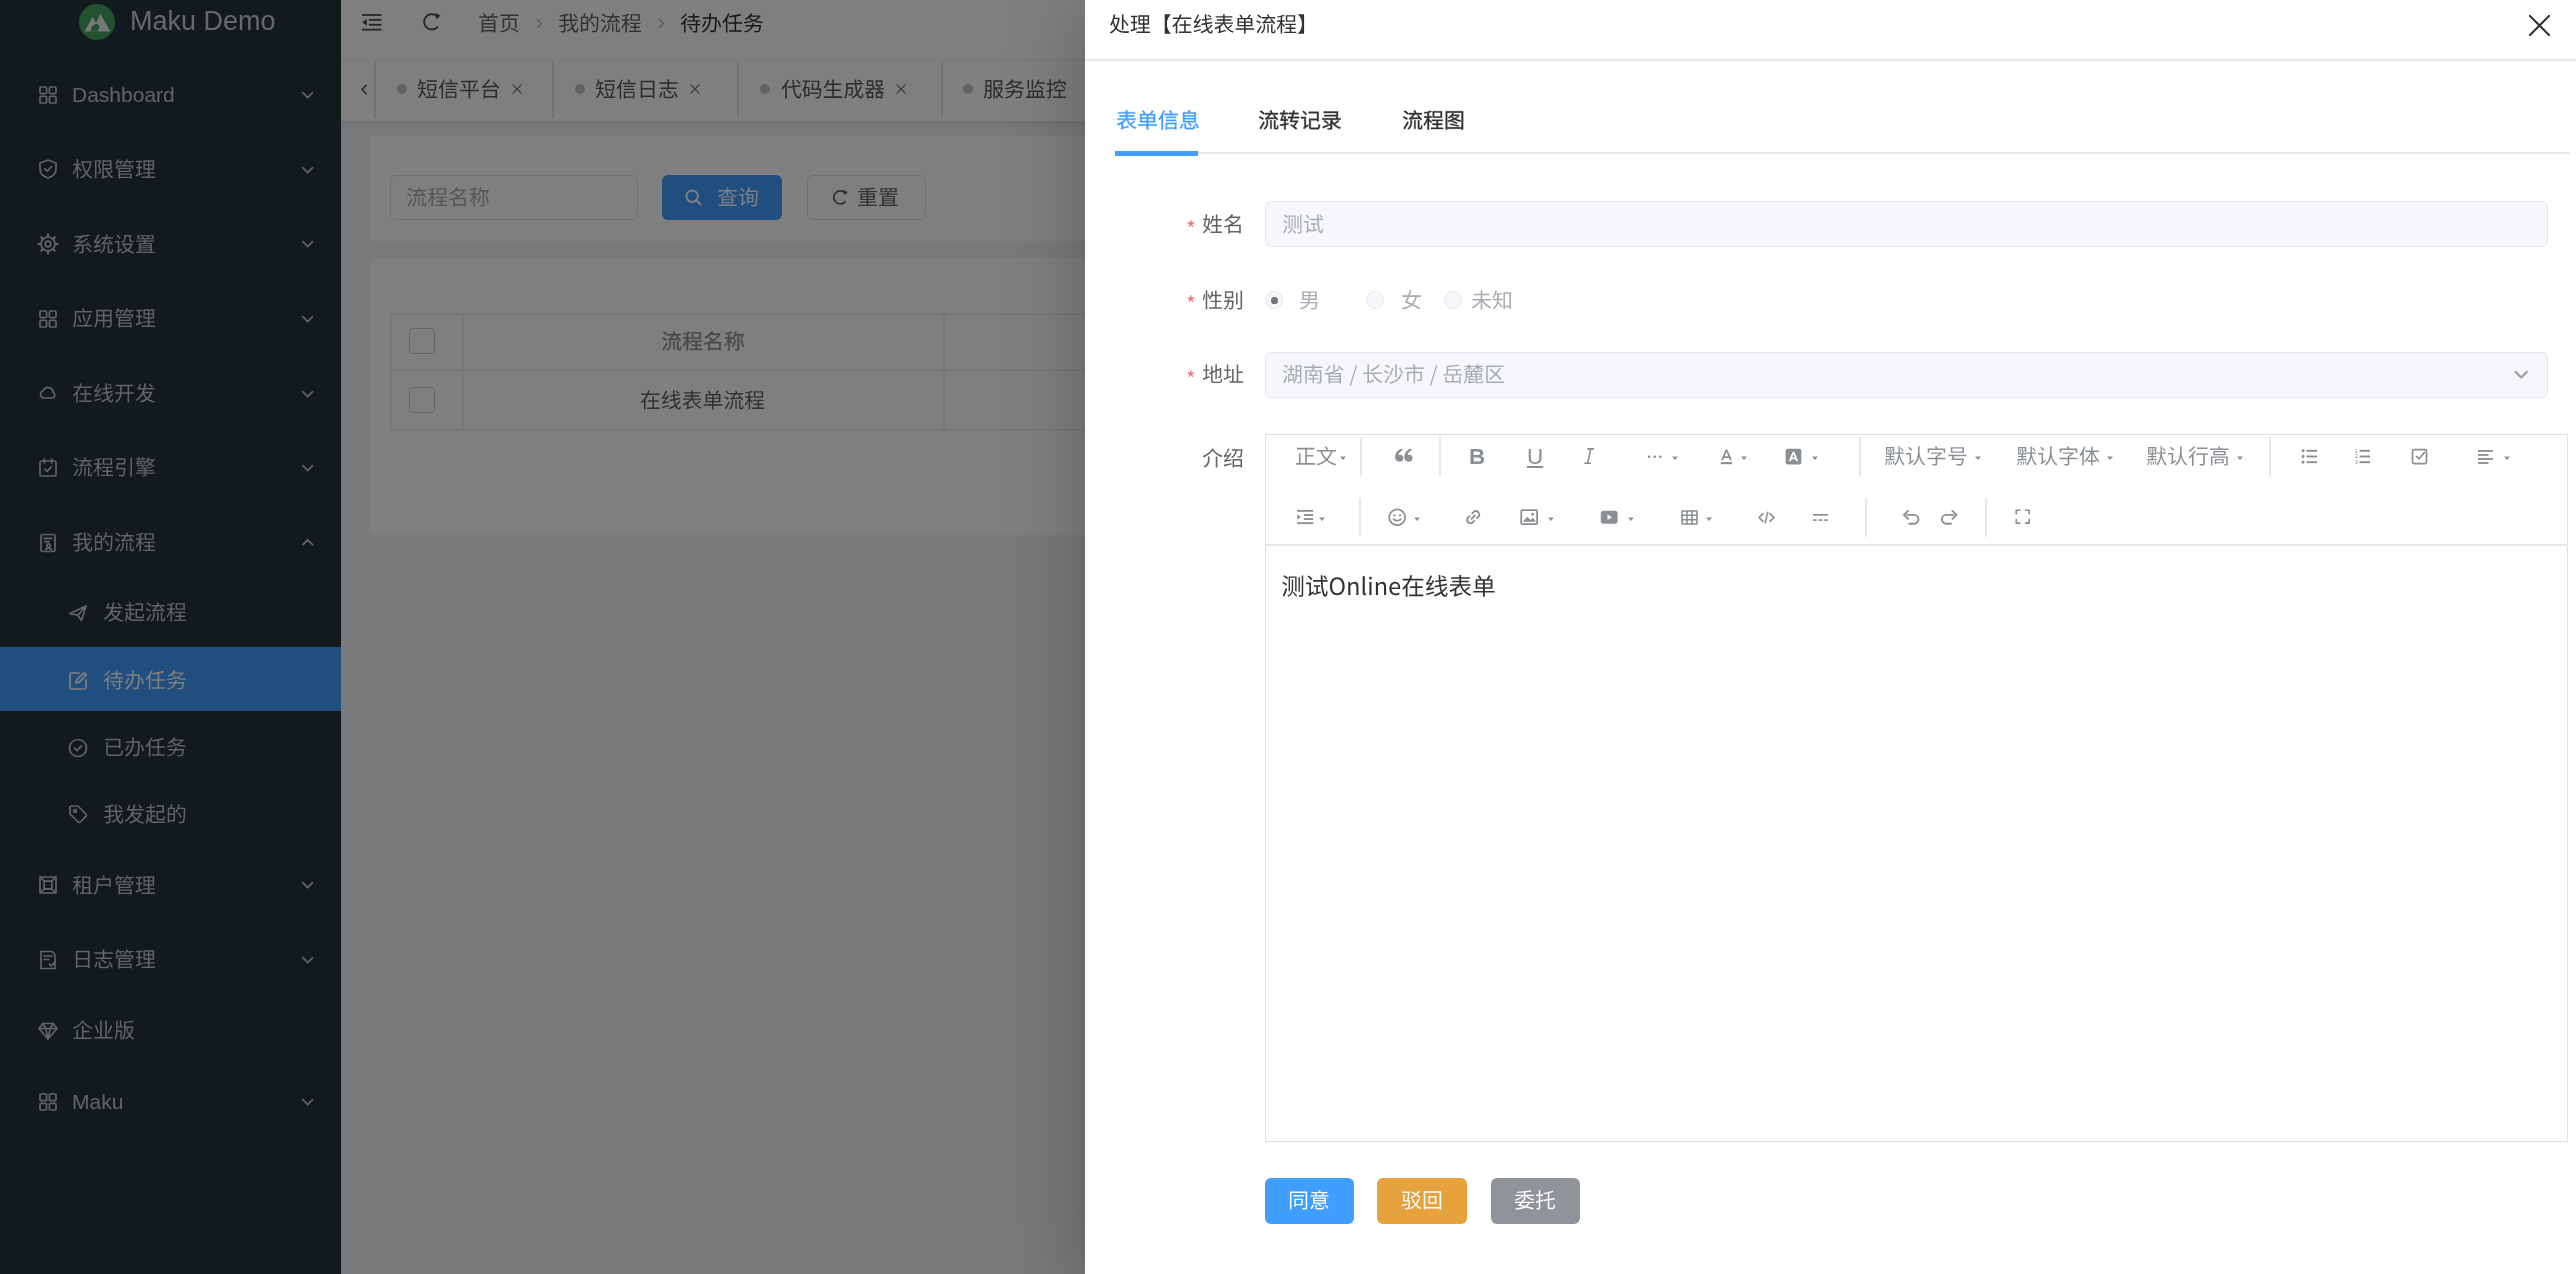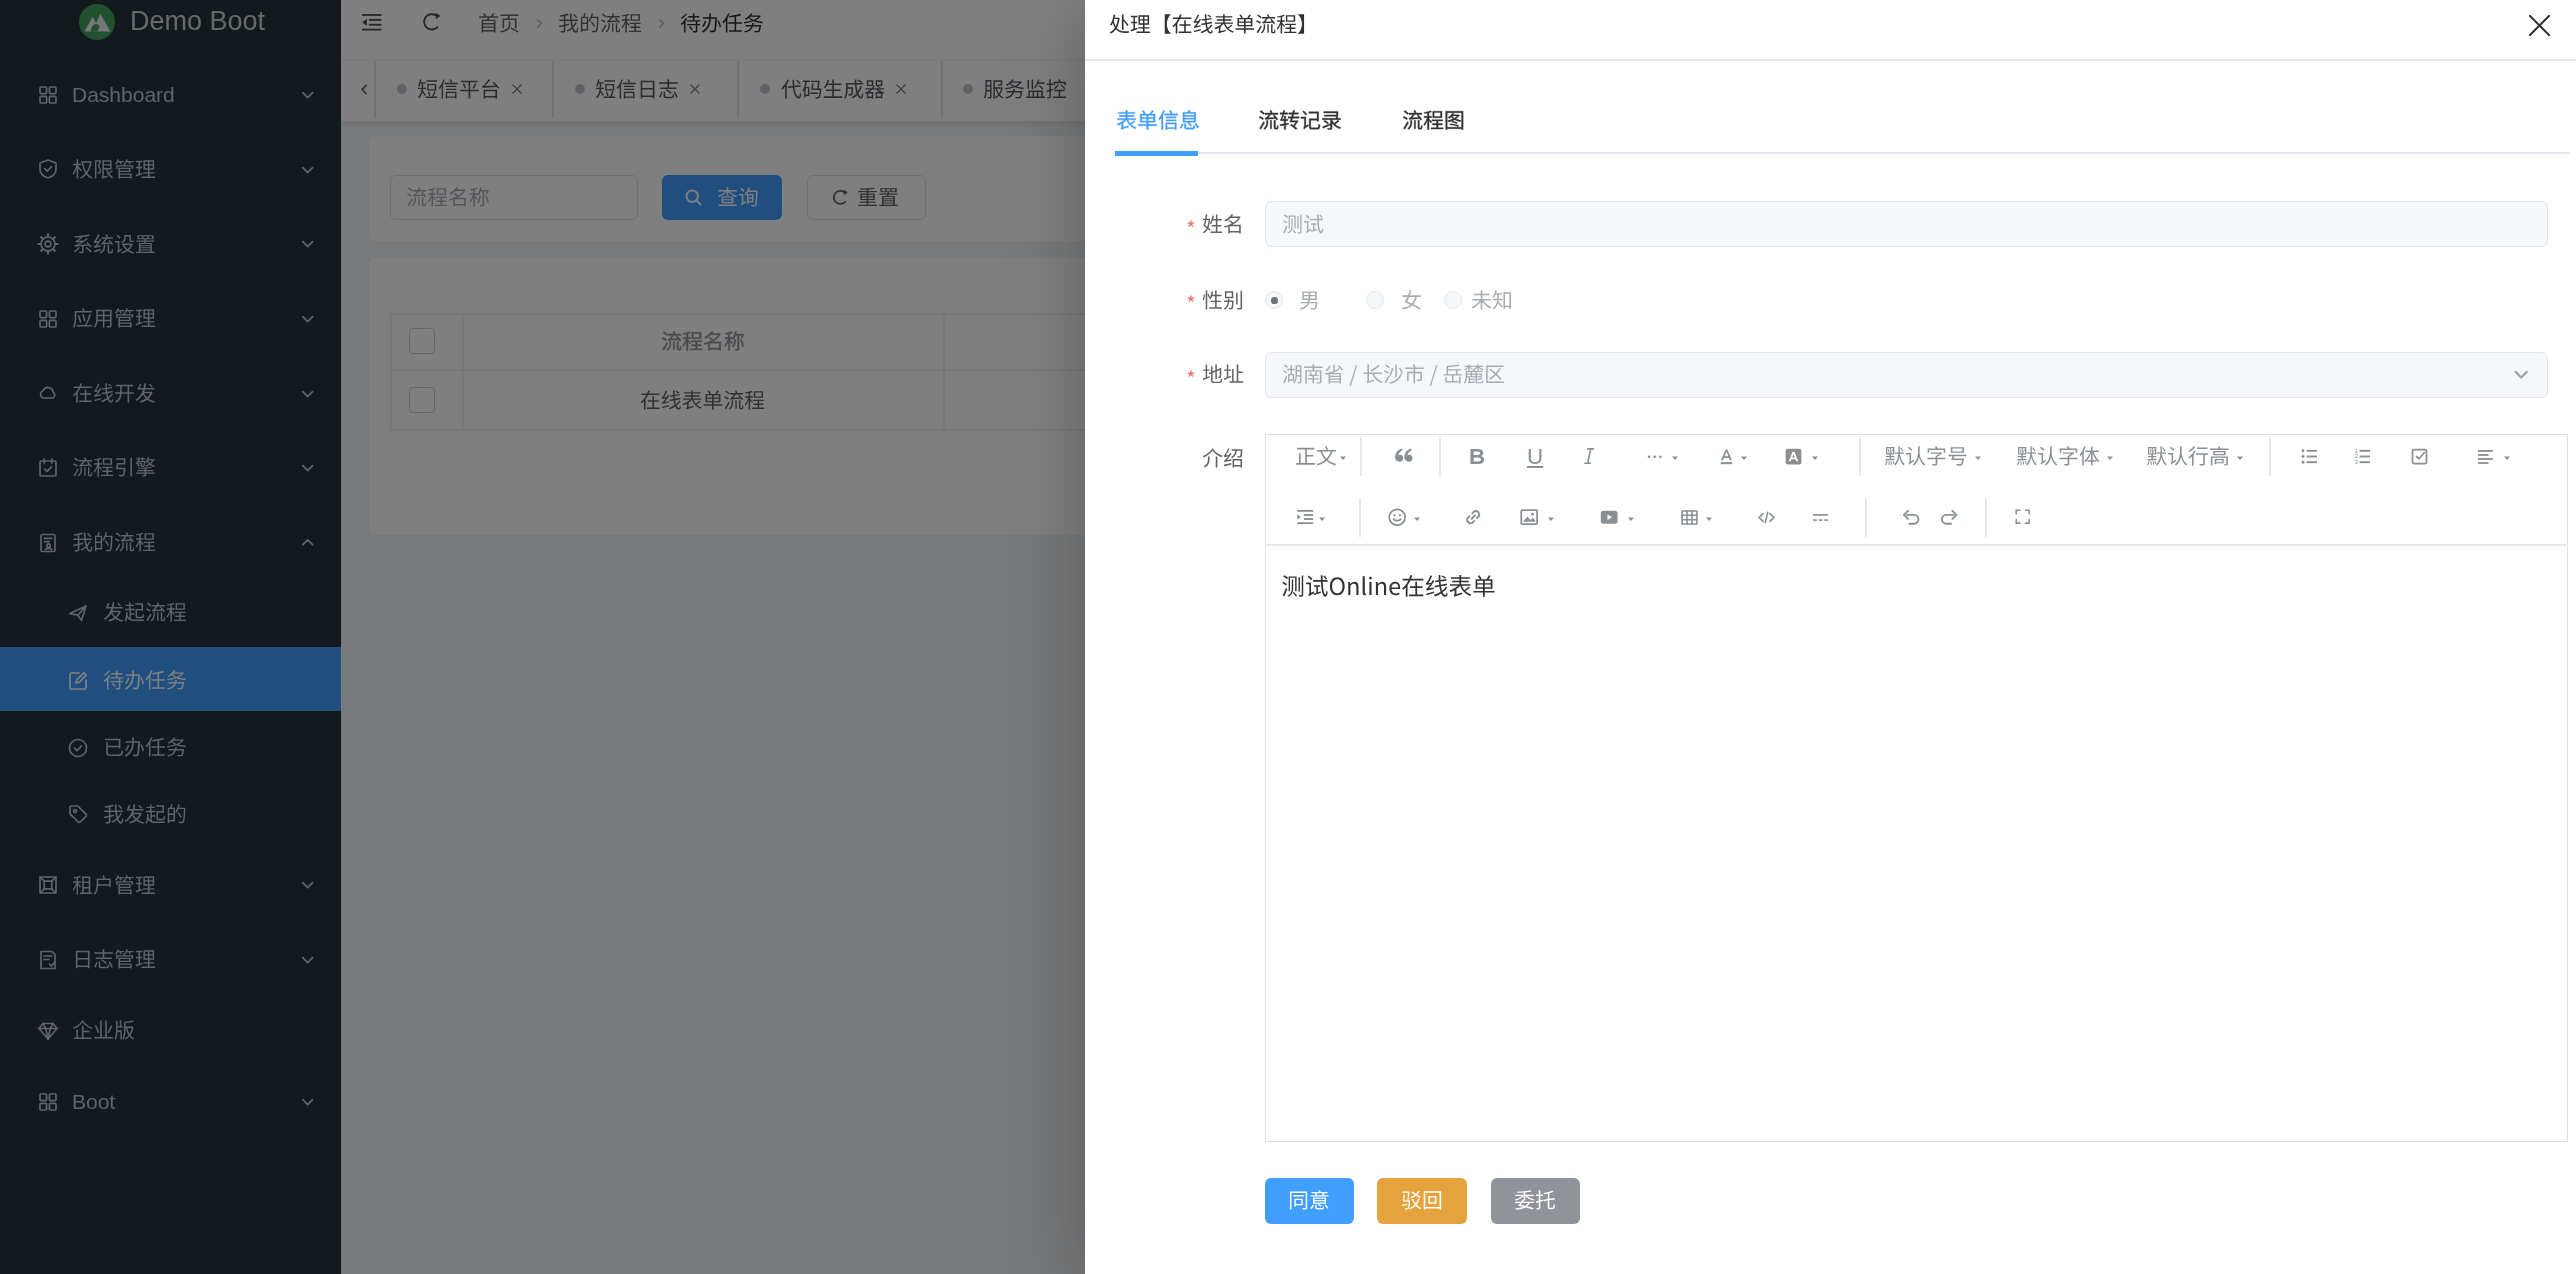--- a/index.html
+++ b/index.html
@@ -7,21 +7,21 @@
 </style></head><body>
 <div style="position:absolute;inset:0;background:#f0f2f5"></div>
 <div style="position:absolute;left:341px;top:0px;width:2235px;height:60px;background:#fff;"></div>
 <div style="position:absolute;left:341px;top:60px;width:2235px;height:60px;background:#fff;box-shadow:0 1.5px 4.5px rgba(0,0,0,.08);border-top:1.5px solid #eef0f3;border-bottom:1.5px solid #e2e4e8;"></div>
 <div style="position:absolute;left:0px;top:0px;width:341px;height:1275px;background:#26343c;"></div>
 <div style="position:absolute;left:79px;top:3.7px;width:36px;height:36px;border-radius:50%;background:#43a35e"></div>
 <svg style="position:absolute;left:81px;top:6.7px" width="33" height="31" viewBox="0 0 24 24" fill="none">
     <path d="M2 19 L8.2 7.6 L10.9 12.4 L14.2 5.2 L22 19 Z" fill="#eceff2"></path>
     <path d="M6.8 19 C6.8 13.2 11.6 11.9 13 14.1 C14.2 16 12.6 16.6 12.4 19 Z" fill="#43a35e"></path>
   </svg>
-<div style="position:absolute;left:130px;top:5.2px;font:500 27px/33px &quot;Liberation Sans&quot;,sans-serif;color:#ccd0d5">Demo Boot</div>
+<div style="position:absolute;left:130px;top:5.2px;font:500 27px/33px &quot;Liberation Sans&quot;,sans-serif;color:#ccd0d5">Maku Demo</div>
 <div style="position:absolute;left:0px;top:647px;width:341px;height:64px;background:#409eff;"></div>
 <svg style="position:absolute;left:36px;top:83px" width="24" height="24" viewBox="0 0 24 24" fill="none">
     <rect x="4" y="4" width="6.6" height="6.6" rx="1" stroke="#c0c6ce" stroke-width="1.7" stroke-linecap="round" stroke-linejoin="round"></rect>
     <rect x="13.4" y="4" width="6.6" height="6.6" rx="1" stroke="#c0c6ce" stroke-width="1.7" stroke-linecap="round" stroke-linejoin="round"></rect>
     <rect x="4" y="13.4" width="6.6" height="6.6" rx="1" stroke="#c0c6ce" stroke-width="1.7" stroke-linecap="round" stroke-linejoin="round"></rect>
     <rect x="13.4" y="13.4" width="6.6" height="6.6" rx="1" stroke="#c0c6ce" stroke-width="1.7" stroke-linecap="round" stroke-linejoin="round"></rect>
   </svg>
 <div style="position:absolute;left:72px;top:80px;font:21px/30px &quot;Liberation Sans&quot;,sans-serif;color:#c0c6ce">Dashboard</div>
 <svg style="position:absolute;left:298px;top:85px" width="19.4" height="19.4" viewBox="0 0 24 24" fill="none">
     <path d="M6 9.5 L12 15.5 L18 9.5" stroke="#c0c6ce" stroke-width="2.2" stroke-linecap="round" stroke-linejoin="round"></path>
@@ -159,21 +159,21 @@
   </svg>
 <svg style="position:absolute;left:72px;top:1022px;overflow:visible" width="63" height="23" viewBox="0 0 84.0 30.8">
     <path transform="translate(0,21.3)" d="M5.768 -10.92V-0.504H2.212V1.428H26.096V-0.504H15.344000000000001V-7.5040000000000004H23.464000000000002V-9.436H15.344000000000001V-15.876H13.132V-0.504H7.84V-10.92ZM13.944 -23.772000000000002C11.200000000000001 -19.488 6.104 -15.652000000000001 0.924 -13.552C1.456 -13.076 2.072 -12.32 2.38 -11.788C6.776 -13.776 10.976 -16.856 14.056000000000001 -20.496C17.696 -16.268 21.588 -13.832 25.844 -11.788C26.124 -12.404 26.712 -13.132 27.244 -13.552C22.848 -15.456 18.704 -17.864 15.204 -21.98L15.82 -22.876Z M51.912 -16.996C50.792 -13.916 48.804 -9.828 47.263999999999996 -7.28L49.0 -6.384C50.568 -8.988 52.472 -12.852 53.816 -16.1ZM30.296 -16.492C31.78 -13.356 33.432 -9.072000000000001 34.132 -6.6080000000000005L36.232 -7.392C35.448 -9.856 33.712 -13.972 32.256 -17.080000000000002ZM44.379999999999995 -23.156V-1.288H39.676V-23.184H37.519999999999996V-1.288H29.68V0.784H54.403999999999996V-1.288H46.507999999999996V-23.156Z M58.94 -22.96V-11.816C58.94 -7.588 58.688 -2.548 56.84 1.036C57.316 1.316 58.016 1.932 58.352 2.324C60.004 -0.56 60.592 -4.228 60.788 -7.924H64.652V2.212H66.584V-9.828H60.844L60.872 -11.844V-13.888H68.292V-15.764000000000001H65.828V-23.576H63.896V-15.764000000000001H60.872V-22.96ZM79.856 -13.412C79.24000000000001 -10.22 78.176 -7.5040000000000004 76.804 -5.264C75.432 -7.6160000000000005 74.452 -10.388 73.80799999999999 -13.412ZM69.524 -21.616V-11.956C69.524 -7.784 69.272 -2.52 67.116 1.204C67.62 1.456 68.432 2.016 68.796 2.38C71.20400000000001 -1.624 71.54 -7.252 71.54 -11.956V-13.412H72.128C72.856 -9.66 73.976 -6.328 75.6 -3.584C74.088 -1.708 72.324 -0.308 70.392 0.588C70.84 0.98 71.372 1.792 71.652 2.2960000000000003C73.556 1.316 75.292 -0.056 76.776 -1.82C78.092 -0.084 79.66 1.288 81.536 2.2960000000000003C81.844 1.764 82.488 1.008 82.964 0.616C81.004 -0.308 79.352 -1.68 78.008 -3.444C79.99600000000001 -6.384 81.424 -10.22 82.096 -15.092L80.836 -15.428L80.5 -15.344000000000001H71.54V-19.936C75.376 -20.244 79.548 -20.776 82.544 -21.504L81.22800000000001 -23.296C78.4 -22.568 73.64 -21.952 69.524 -21.616Z" fill="#c0c6ce"></path>
   </svg>
 <svg style="position:absolute;left:36px;top:1090px" width="24" height="24" viewBox="0 0 24 24" fill="none">
     <rect x="4" y="4" width="6.6" height="6.6" rx="1" stroke="#c0c6ce" stroke-width="1.7" stroke-linecap="round" stroke-linejoin="round"></rect>
     <rect x="13.4" y="4" width="6.6" height="6.6" rx="1" stroke="#c0c6ce" stroke-width="1.7" stroke-linecap="round" stroke-linejoin="round"></rect>
     <rect x="4" y="13.4" width="6.6" height="6.6" rx="1" stroke="#c0c6ce" stroke-width="1.7" stroke-linecap="round" stroke-linejoin="round"></rect>
     <rect x="13.4" y="13.4" width="6.6" height="6.6" rx="1" stroke="#c0c6ce" stroke-width="1.7" stroke-linecap="round" stroke-linejoin="round"></rect>
   </svg>
-<div style="position:absolute;left:72px;top:1087px;font:21px/30px &quot;Liberation Sans&quot;,sans-serif;color:#c0c6ce">Boot</div>
+<div style="position:absolute;left:72px;top:1087px;font:21px/30px &quot;Liberation Sans&quot;,sans-serif;color:#c0c6ce">Maku</div>
 <svg style="position:absolute;left:298px;top:1092px" width="19.4" height="19.4" viewBox="0 0 24 24" fill="none">
     <path d="M6 9.5 L12 15.5 L18 9.5" stroke="#c0c6ce" stroke-width="2.2" stroke-linecap="round" stroke-linejoin="round"></path>
   </svg>
 <svg style="position:absolute;left:362px;top:14px" width="20" height="16.7" viewBox="0 0 27 22.4">
     <rect x="0" y="0" width="26.3" height="2.5" fill="#4d5158"></rect>
     <rect x="9.2" y="6.6" width="17.1" height="2.5" fill="#4d5158"></rect>
     <rect x="9.2" y="13.2" width="17.1" height="2.5" fill="#4d5158"></rect>
     <rect x="0" y="19.8" width="26.3" height="2.5" fill="#4d5158"></rect>
     <path d="M0.2 11.2 L6.6 6.2 L6.6 16.2 Z" fill="#4d5158"></path>
   </svg>

